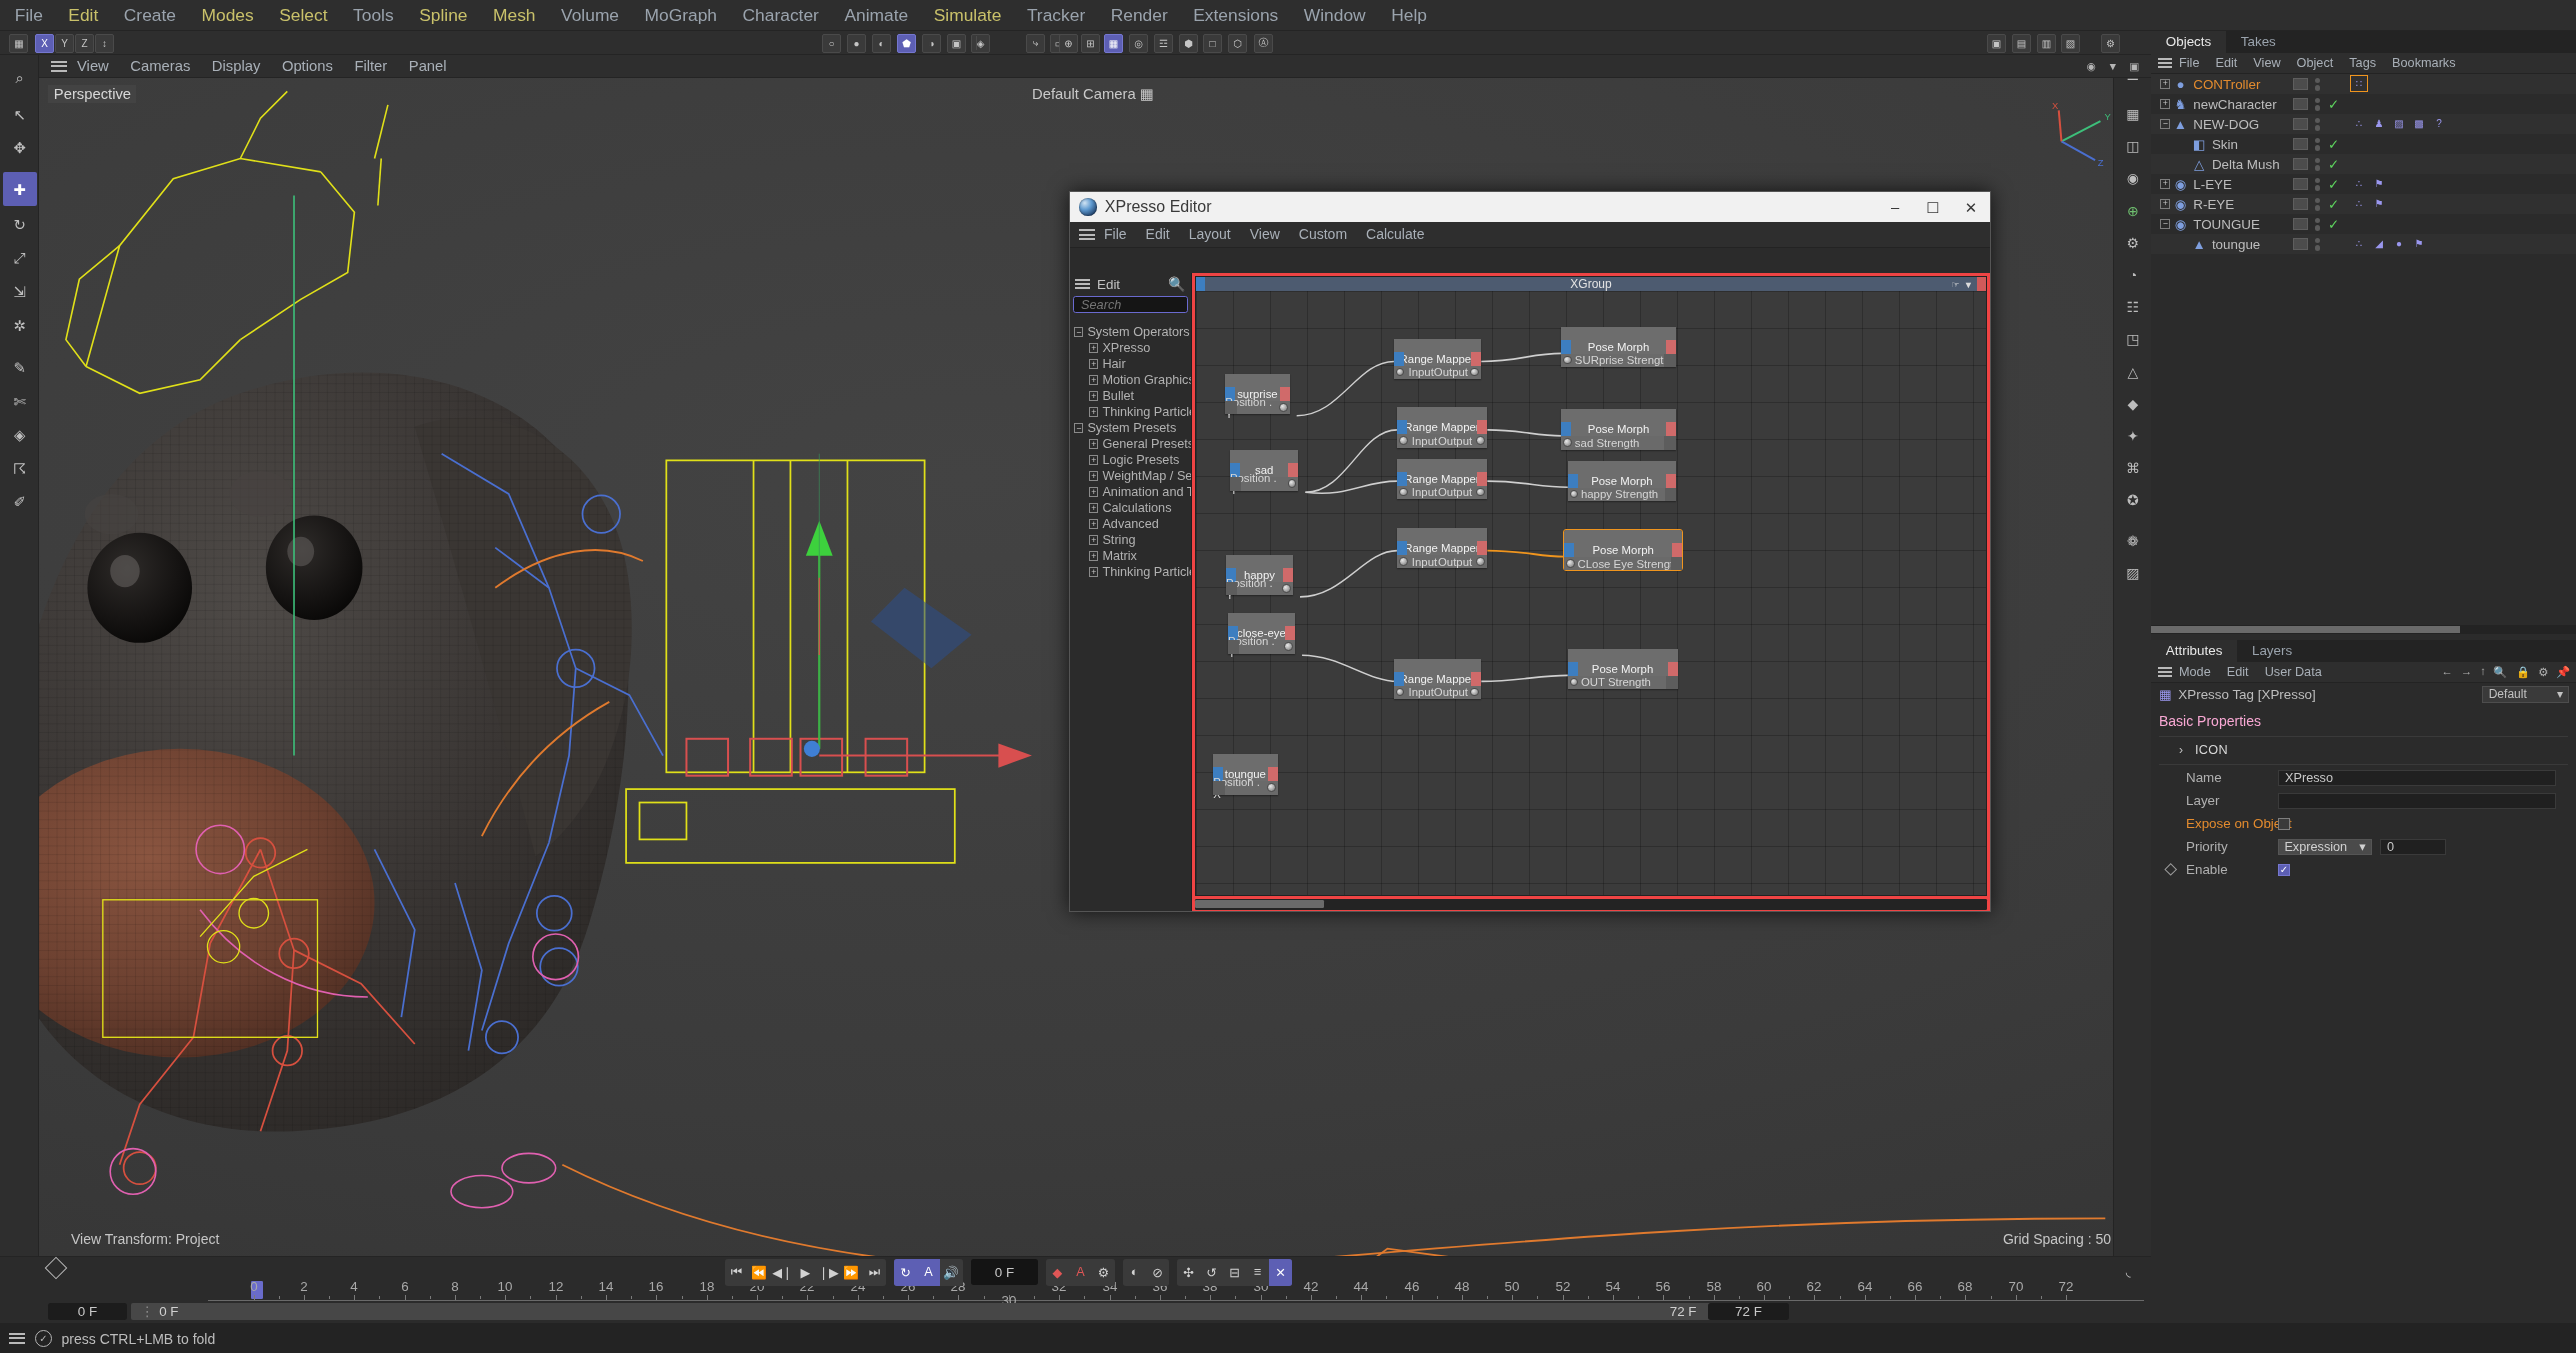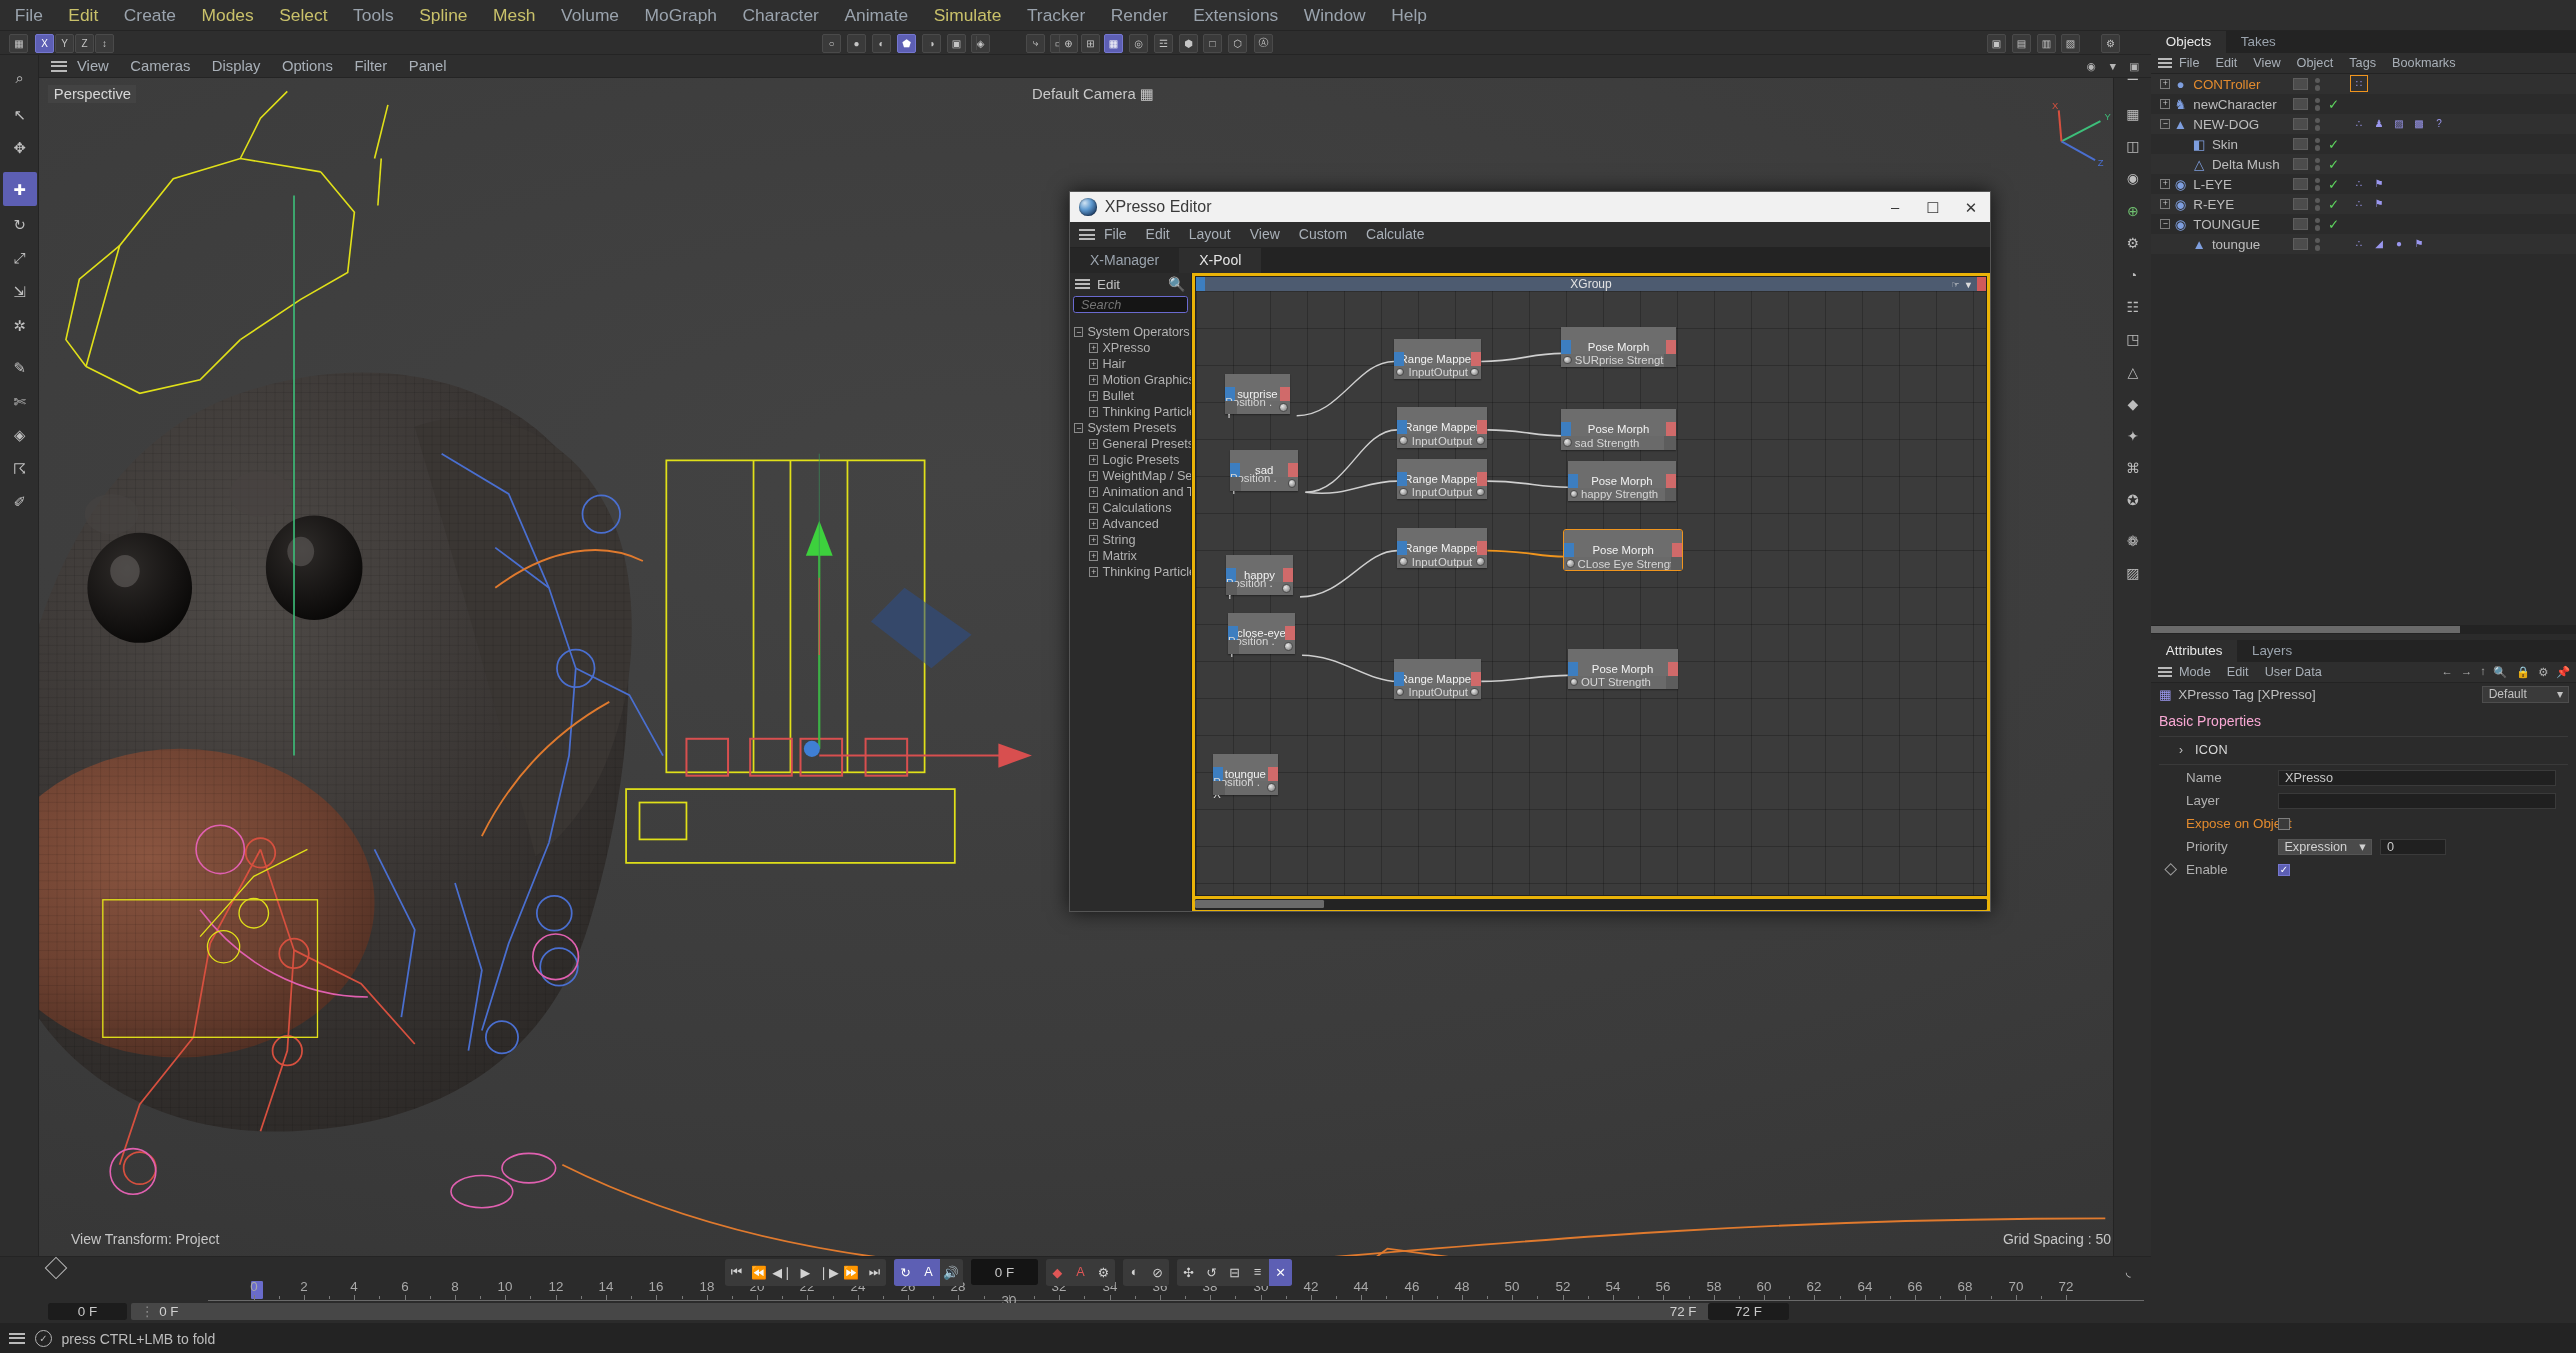--- a/index.html
+++ b/index.html
@@ -126,21 +126,21 @@
   }
   #xptree{ position:absolute; left:0; top:47px; right:0; bottom:0; overflow:hidden; padding-top:4px; }
   .trow{ height:16px; display:flex; align-items:center; font-size:12.7px; color:#b2b2b2; white-space:nowrap; }
   .trow .exp{
     width:9.4px; height:9.4px; border:0.7px solid #8a8a8a; margin-right:4px; flex:none;
     display:flex; align-items:center; justify-content:center; font-size:8.7px; line-height:8px; color:#c6c6c6;
   }
   .trow.lvl0{ padding-left:4px; }
   .trow.lvl1{ padding-left:19px; }
 
-  #xpcanvas{ flex:1; position:relative; background:#eab308; padding:2.7px 2.7px 0 2.7px; }
+  #xpcanvas{ flex:1; position:relative; background:#ef4444; padding:2.7px 2.7px 0 2.7px; }
   #graphpane{ position:absolute; left:2.7px; top:2.7px; right:2.7px; bottom:14.8px; background:#3b3b3b; border:0.7px solid #222; overflow:hidden; }
   #xgroupbar{
     position:absolute; left:0; top:0; width:100%; height:14.8px; background:#4d5b70;
     display:flex; align-items:center; justify-content:center; font-size:12px; color:#e3e3e3;
   }
   #xgroupbar .lstub{ position:absolute; left:0; top:0; width:9.4px; height:14.8px; background:#3d7ec0; }
   #xgroupbar .rstub{ position:absolute; right:0; top:0; width:9.4px; height:14.8px; background:#d05a5a; }
   #xgroupbar .icos{ position:absolute; right:13.4px; top:2px; display:flex; gap:4px; font-size:9.4px; color:#dcdcdc; }
   #gridarea{ position:absolute; left:0; top:14.8px; right:0; bottom:0;
      background-color:#3b3b3b;
@@ -543,24 +543,20 @@
         </div>
       <div id="xpmenu-items" style="display:flex">
           <div class="xm">File</div>
           <div class="xm">Edit</div>
           <div class="xm">Layout</div>
           <div class="xm">View</div>
           <div class="xm">Custom</div>
           <div class="xm">Calculate</div>
         </div>
     </div>
-    <div id="xptabs">
-        <div class="xt">X-Manager</div>
-        <div class="xt act">X-Pool</div>
-      </div>
 
     <div id="xpbody">
       <div id="xppool">
         <div class="poolhead">
           <div class="hamb">
               <i></i>
               <i></i>
               <i></i>
             </div>
           <div class="lbl">Edit</div>

